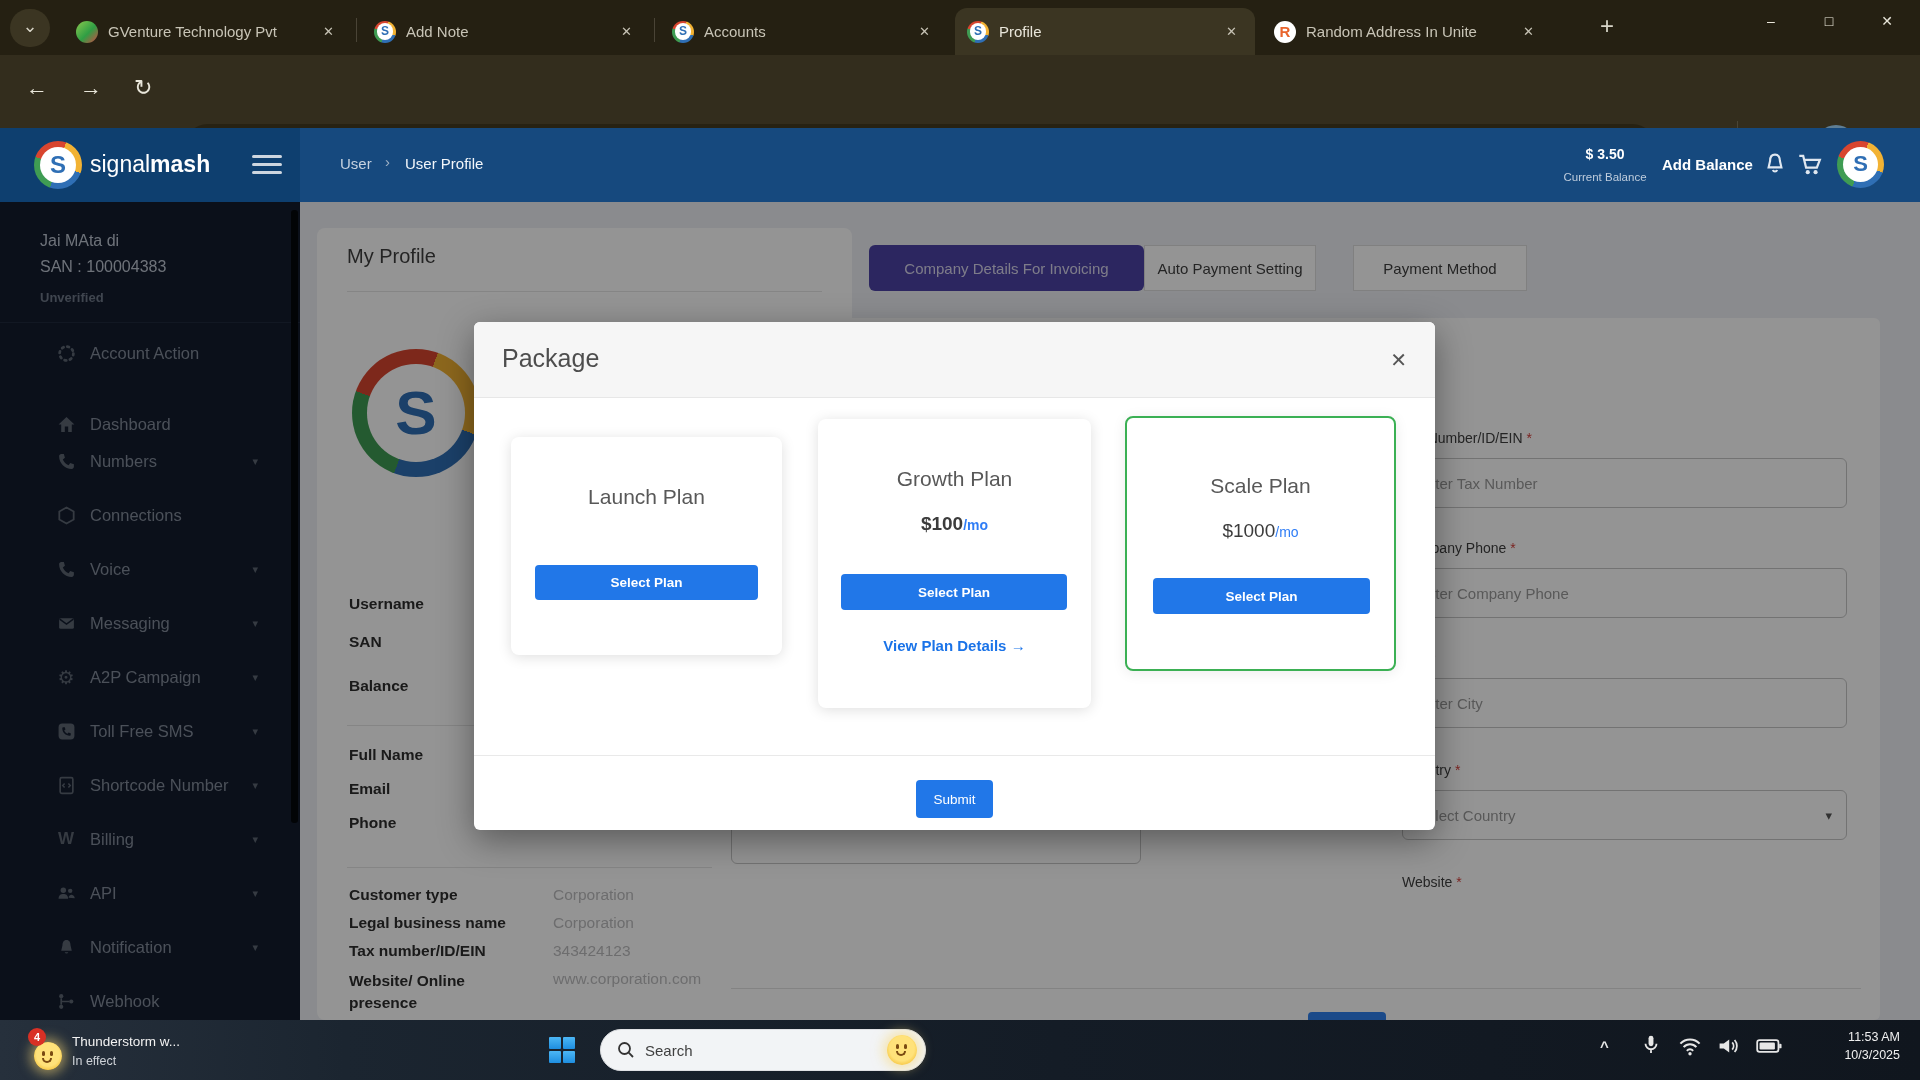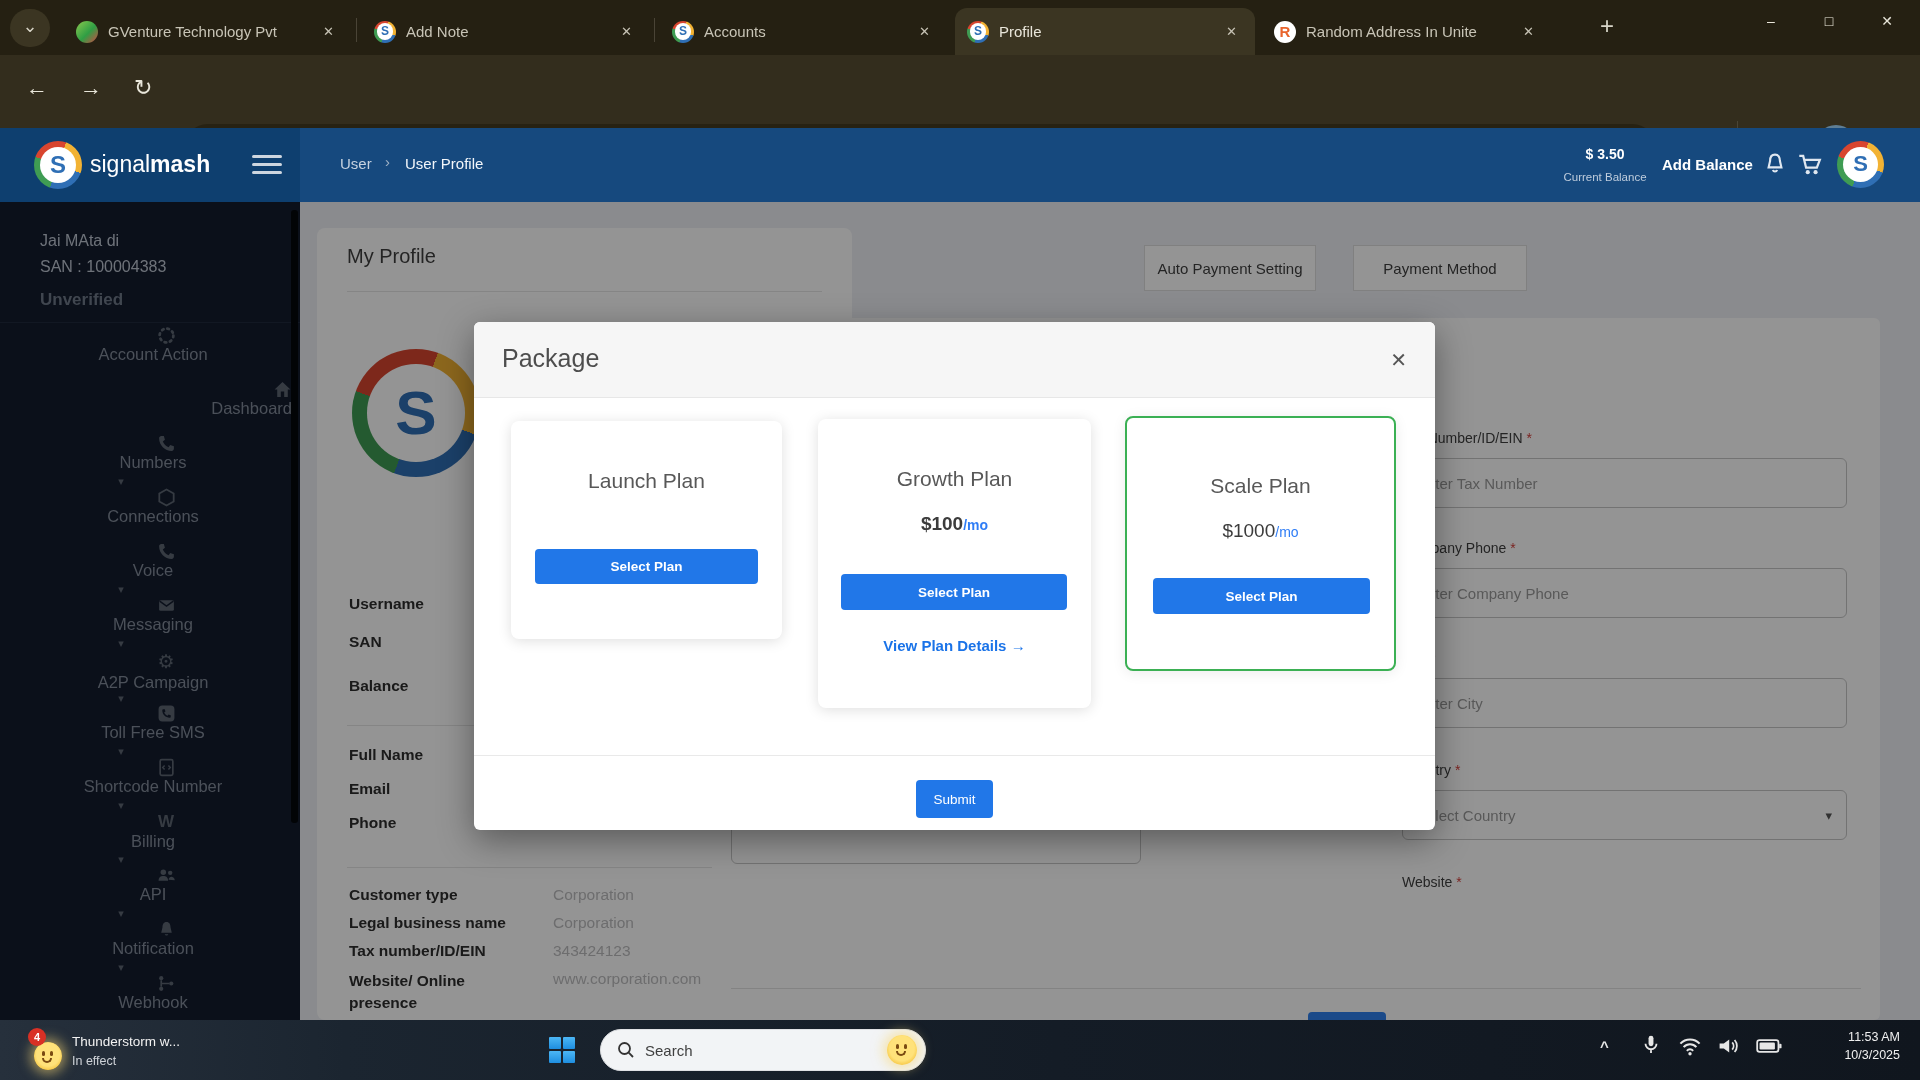--- a/index.html
+++ b/index.html
@@ -38,23 +38,23 @@
   .burger span { display:block; width:30px; height:3px; background:#cdd6e0; margin:5px 0; border-radius:2px; }
   .crumb { color:#c6d2e0; font-size:15px; }
   .crumb-page { color:#f2f6fa; font-size:15px; }
   .bal-amt { color:#fff; font-size:14px; font-weight:bold; }
   .bal-lbl { color:#bfcddd; font-size:11.5px; }
   .add-bal { color:#fff; font-size:15px; font-weight:bold; }
 
   
   .sidebar { left:0; top:202px; width:303px; height:818px; background:#131c2e; }
   .side-user { color:#bdc5d1; font-size:16px; }
-  .side-status { color:#6f7989; font-size:17px; font-weight:bold; }
+  .side-status { color:#6f7989; font-size:13px; font-weight:bold; }
   .side-div { left:0; top:120px; width:300px; height:1px; background:#1f2a3d; }
-  .side-item { position:absolute; left:0; width:292px; height:54px; display:flex; align-items:center;flex-direction:column; }
+  .side-item { position:absolute; left:16px; width:292px; height:54px; display:flex; align-items:center; }
   .si-icon { width:20px; margin-left:40px; color:#5d6673; display:flex; align-items:center; justify-content:center; font-size:18px; }
   .si-label { margin-left:14px; color:#828b99; font-size:16.5px; flex:1; }
   .si-caret { margin-right:50px; color:#5d6673; font-size:11px; }
   .side-scroll { left:291px; top:8px; width:7px; height:613px; background:#05070c; border-radius:3px; }
 
   
   .content { left:300px; top:202px; width:1620px; height:818px; background:#eef0f4; }
   .card { background:#fff; border-radius:8px; }
   .pf-title { color:#3f3f3f; font-size:20px; }
   .hline { background:#e5e5e5; height:1px; }
@@ -380,20 +380,21 @@
       <div class="abs pf-value" style="left:236px;top:658px;">Corporation</div>
       <div class="abs pf-label" style="left:32px;top:686px;">Legal business name</div>
       <div class="abs pf-value" style="left:236px;top:686px;">Corporation</div>
       <div class="abs pf-label" style="left:32px;top:714px;">Tax number/ID/EIN</div>
       <div class="abs pf-value" style="left:236px;top:714px;">343424123</div>
       <div class="abs pf-label" style="left:32px;top:742px;width:180px;line-height:1.45;">Website/ Online presence</div>
       <div class="abs pf-value" style="left:236px;top:742px;">www.corporation.com</div>
     </div>
 
     <div class="abs" style="left:569px;top:43px;width:958px;height:46px;">
+      <div class="ptab active" style="left:0;width:275px;">Company Details For Invoicing</div>
       <div class="ptab" style="left:275px;width:172px;">Auto Payment Setting</div>
       <div class="ptab" style="left:484px;width:174px;">Payment Method</div>
     </div>
 
     <div class="abs card" style="left:412px;top:116px;width:1168px;height:702px;border-radius:6px;">
 
       <input class="f-input" style="left: 19px; top: 496px; width: 410px;" readonly="">
 
       <div class="abs f-label" style="left:690px;top:112px;"><span>Tax Number/ID/EIN</span> <span class="req">*</span></div>
       <input class="f-input" style="left: 690px; top: 140px; width: 445px;" readonly="" placeholder="Enter Tax Number">
@@ -418,21 +419,21 @@
   </div>
 
   <div class="abs overlay"></div>
 
   <div class="abs modal">
     <div class="modal-hdr">
       <div class="modal-title">Package</div>
       <div class="modal-close">✕</div>
     </div>
 
-    <div class="plan-card" style="left:37px;top:99px;width:271px;height:218px;">
+    <div class="plan-card" style="left:37px;top:115px;width:271px;height:218px;">
       <div class="plan-name" style="margin-top:48px;">Launch Plan</div>
       <div class="plan-btn" style="left:24px;top:128px;width:223px;height:35px;">Select Plan</div>
     </div>
 
     <div class="plan-card" style="left:344px;top:97px;width:273px;height:289px;">
       <div class="plan-name" style="margin-top:48px;">Growth Plan</div>
       <div style="margin-top:22px;font-weight:bold;">
         <span class="plan-price">$100</span><span class="plan-per">/mo</span>
       </div>
       <div class="plan-btn" style="left:23px;top:155px;width:226px;height:36px;">Select Plan</div>

